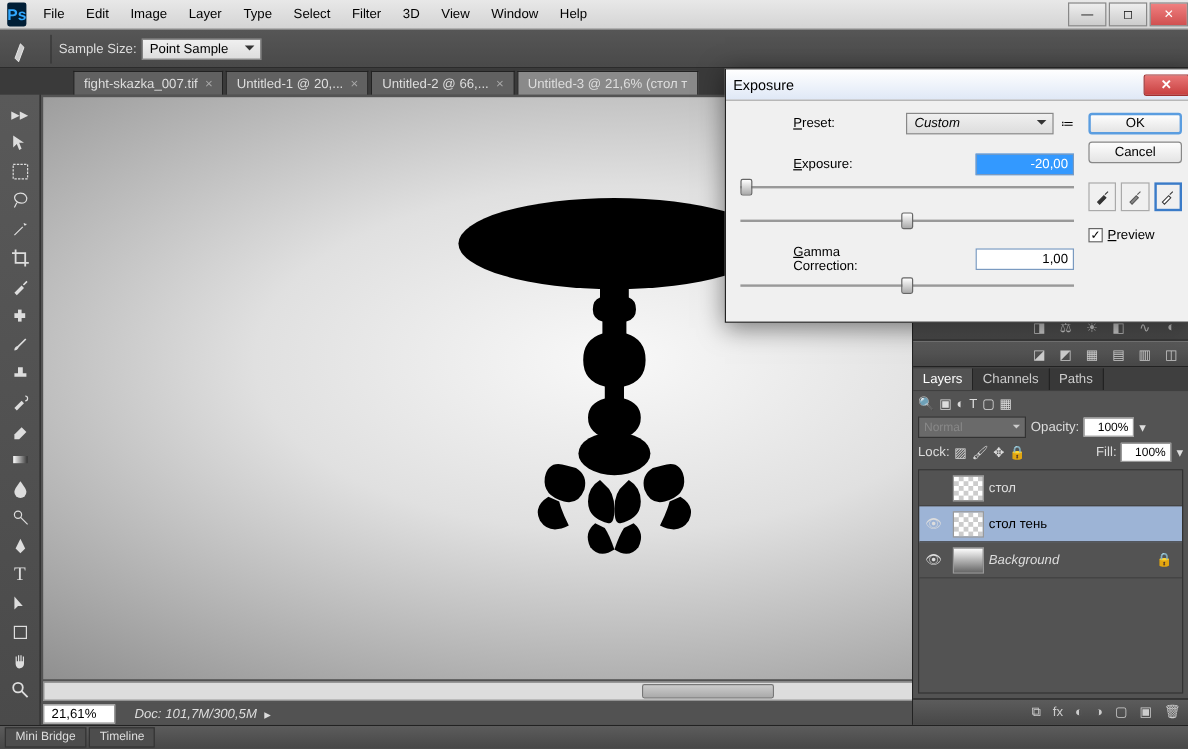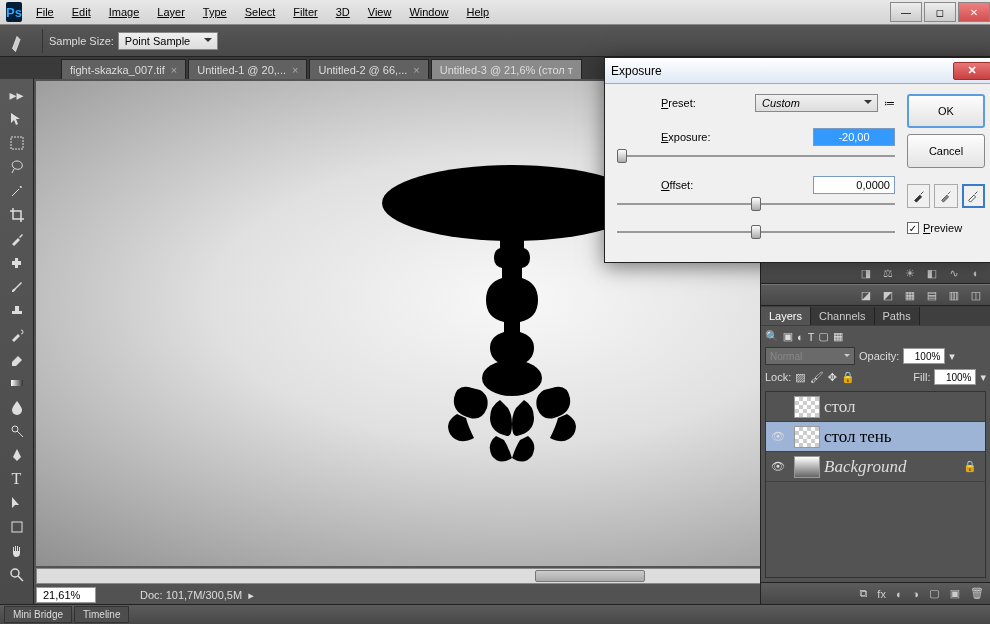--- a/index.html
+++ b/index.html
@@ -1,19 +1,19 @@
 <!DOCTYPE html>
 <html><head>
 <meta charset="utf-8">
 <style>
 *{box-sizing:border-box;margin:0;padding:0;font-family:"Segoe UI",Tahoma,Arial,sans-serif;font-size:11px;}
 body{width:990px;height:624px;background:#535353;overflow:hidden;position:relative;}
 .titlebar{height:25px;background:linear-gradient(#e8e8e8,#d4d4d4);display:flex;align-items:center;border-bottom:1px solid #888;}
 .ps-logo{width:16px;height:20px;background:#001e36;color:#31a8ff;font-weight:bold;font-size:13px;display:flex;align-items:center;justify-content:center;margin:0 6px;border-radius:2px;}
-.menu{display:flex;gap:2px;flex:1;text-decoration:underline;}
+.menu{display:flex;gap:2px;flex:1;}
 .menu span{padding:3px 8px;cursor:default;}
 .winbtns{display:flex;}
 .winbtns div{width:32px;height:20px;border:1px solid #888;background:linear-gradient(#eee,#ccc);display:flex;align-items:center;justify-content:center;margin-left:2px;font-size:10px;}
 .winbtns .close{background:linear-gradient(#f08080,#d05050);color:#fff;}
 .optionsbar{height:32px;background:linear-gradient(#565656,#494949);display:flex;align-items:center;padding:0 8px;border-bottom:1px solid #222;color:#ddd;}
 .tool-icon{width:24px;height:24px;display:flex;align-items:center;justify-content:center;margin-right:4px;}
 .sep{width:1px;height:24px;background:#333;margin:0 6px;}
 .label{margin-right:4px;}
 .dd{background:linear-gradient(#f0f0f0,#ddd);border:1px solid #888;padding:1px 18px 1px 6px;color:#000;position:relative;min-width:100px;height:18px;display:flex;align-items:center;}
 .dd::after{content:"";position:absolute;right:5px;top:5px;border:4px solid transparent;border-top-color:#333;}
@@ -24,21 +24,21 @@
 .main{display:flex;height:calc(624px - 25px - 32px - 22px - 20px);position:relative;}
 .toolbox{width:34px;background:linear-gradient(#595959,#4a4a4a);display:flex;flex-direction:column;align-items:center;padding-top:4px;gap:0;border-right:1px solid #222;}
 .toolbox .t{width:24px;height:22px;display:flex;align-items:center;justify-content:center;color:#ddd;font-size:14px;margin:1px 0;}
 .toolbox .t svg{width:16px;height:16px;}
 .canvas-area{flex:1;background:#535353;position:relative;display:flex;flex-direction:column;}
 .canvas{flex:1;background:radial-gradient(ellipse 90% 85% at 50% 45%, #f8f8f8 0%, #e0e0e0 35%, #888 90%, #444 100%);margin:2px;position:relative;overflow:hidden;}
 .table-shape{position:absolute;left:50%;top:50%;transform:translate(-50%,-55%);}
 .table-shape svg{width:300px;height:320px;display:block;}
 .status{height:18px;background:#525252;display:flex;align-items:center;color:#ddd;font-size:10px;}
 .status .zoom{background:#fff;color:#000;padding:1px 6px;margin:0 2px;border:1px solid #999;width:60px;}
-.status .doc{margin-left:42px;}
+.status .doc{margin-left:14px;font-style:italic;}
 .hscroll{height:16px;background:#ddd;border:1px solid #888;margin:0 2px 2px 2px;position:relative;}
 .hscroll .thumb{position:absolute;left:52%;top:1px;width:110px;height:12px;background:linear-gradient(#ccc,#aaa);border:1px solid #777;border-radius:2px;}
 .right-panels{width:230px;background:#535353;display:flex;flex-direction:column;border-left:1px solid #222;position:absolute;right:0;top:260px;bottom:0;}
 .panel-iconrow{height:22px;background:linear-gradient(#5c5c5c,#474747);display:flex;align-items:center;justify-content:flex-end;gap:6px;padding-right:6px;border-top:1px solid #777;border-bottom:1px solid #222;}
 .panel-iconrow span{width:16px;height:16px;display:flex;align-items:center;justify-content:center;color:#ccc;}
 .layers-panel{flex:1;background:#535353;display:flex;flex-direction:column;}
 .ptabs{height:20px;background:#3f3f3f;display:flex;align-items:center;}
 .ptab{padding:3px 8px;color:#ccc;background:#383838;border-right:1px solid #222;}
 .ptab.active{background:#535353;color:#fff;}
 .pbody{flex:1;background:#535353;padding:4px;color:#ddd;display:flex;flex-direction:column;gap:4px;}
@@ -46,43 +46,43 @@
 .prow .dd2{flex:1;}
 .dd2{background:#6a6a6a;border:1px solid #333;padding:1px 14px 1px 4px;height:18px;position:relative;color:#ccc;font-size:10px;display:flex;align-items:center;}
 .dd2::after{content:"";position:absolute;right:4px;top:6px;border:3px solid transparent;border-top-color:#ccc;}
 .val{background:#fff;color:#000;border:1px solid #999;padding:0 4px;width:42px;height:16px;display:flex;align-items:center;justify-content:flex-end;font-size:10px;}
 .layerlist{flex:1;background:#535353;margin-top:2px;border:1px solid #333;overflow:auto;}
 .layer{display:flex;align-items:center;height:30px;border-bottom:1px solid #414141;background:#535353;}
 .layer.selected{background:#9db4d6;}
 .eye{width:24px;display:flex;align-items:center;justify-content:center;color:#ddd;}
 .thumb{width:26px;height:22px;background:#fff;border:1px solid #999;margin:0 4px;display:flex;align-items:center;justify-content:center;font-size:8px;}
 .chk{background:repeating-conic-gradient(#ccc 0 25%,#fff 0 50%) 0 0/8px 8px;}
-.layer .name{color:#222;font-size:17px;font-family:Liberation Serif, serif;}
+.layer .name{color:#222;font-size:11px;}
 .layer.selected .name{color:#000;}
 .layer .lock{margin-left:auto;margin-right:8px;color:#aaa;}
 .pfoot{height:22px;background:linear-gradient(#5c5c5c,#474747);display:flex;align-items:center;justify-content:flex-end;gap:10px;padding:0 6px;border-top:1px solid #222;}
 .pfoot span{color:#ccc;font-size:11px;}
 .bottom-tabs{height:20px;background:linear-gradient(#5c5c5c,#474747);display:flex;align-items:center;color:#ddd;padding-left:4px;border-top:1px solid #222;}
 .btab{padding:2px 8px;border:1px solid #333;background:#4d4d4d;margin-right:2px;font-size:10px;}
 
 .dialog{position:absolute;left:604px;top:57px;width:394px;background:#f0f0f0;border:1px solid #222;box-shadow:0 4px 20px rgba(0,0,0,0.5);}
 .dlg-title{height:26px;background:linear-gradient(#fff,#dfe8f6);display:flex;align-items:center;padding:0 6px;border-bottom:1px solid #aaa;}
 .dlg-title span{font-size:12px;}
 .dlg-close{margin-left:auto;width:38px;height:18px;background:linear-gradient(#e87676,#c84040);border-radius:2px;color:#fff;display:flex;align-items:center;justify-content:center;font-weight:bold;font-size:11px;border:1px solid #a03030;}
 .dlg-body{padding:10px 12px;display:flex;gap:12px;}
 .dlg-left{flex:1;}
 .dlg-right{width:78px;display:flex;flex-direction:column;gap:6px;align-items:stretch;}
-.btn{background:linear-gradient(#fdfdfd,#e4e4e4);border:1px solid #888;border-radius:3px;height:34px;display:flex;align-items:center;justify-content:center;}
+.btn{background:linear-gradient(#fdfdfd,#e4e4e4);border:1px solid #888;border-radius:3px;height:18px;display:flex;align-items:center;justify-content:center;}
 .btn.ok{border:2px solid #5a9de0;}
 .row{display:flex;align-items:center;margin-bottom:2px;}
 .row label{width:130px;text-decoration:underline;text-decoration-style:solid;padding-left:44px;}
 .row label.nl{text-decoration:none;}
 .row label span.u{text-decoration:underline;}
 .inp{margin-left:auto;width:82px;height:18px;border:1px solid #7a9ac0;padding:0 4px;text-align:right;font-size:11px;}
-.inp.sel{background:#3399ff;color:#fff;text-align:center;}
+.inp.sel{background:#3399ff;color:#fff;text-align:right;}
 .slider{height:18px;position:relative;margin-bottom:10px;}
 .slider .track{position:absolute;left:0;right:0;top:7px;height:2px;background:#999;}
 .slider .sthumb{position:absolute;top:1px;width:10px;height:14px;background:linear-gradient(#fff,#aaa);border:1px solid #666;border-radius:2px;}
 .eyedroppers{display:flex;gap:4px;margin-top:10px;}
 .ed{width:24px;height:24px;border:1px solid #aaa;display:flex;align-items:center;justify-content:center;background:#f0f0f0;}
 .ed.active{border:2px solid #3a7bc8;}
 .chkbox{display:flex;align-items:center;gap:4px;margin-top:8px;font-size:11px;}
 .chkbox .box{width:12px;height:12px;border:1px solid #666;background:#fff;display:flex;align-items:center;justify-content:center;font-size:10px;color:#000;}
 svg{display:block;}
 </style>
@@ -388,28 +388,28 @@
       </div>
       <div style="height:14px"></div>
       <div class="row">
         <label class="nl"><span class="u">E</span>xposure:</label>
         <input class="inp sel" value="-20,00" style="">
       </div>
       <div class="slider">
           <div class="track"></div>
           <div class="sthumb" style="left:0px;"></div>
         </div>
-      <div class="row">
-        <label class="nl"><span class="u">O</span>ffset:</label>
-        <input class="inp" value="0,0000" style="">
-      </div>
       <div class="slider">
           <div class="track"></div>
           <div class="sthumb" style="left:calc(50% - 5px);"></div>
         </div>
+      <div class="row">
+        <label class="nl"><span class="u">G</span>amma Correction:</label>
+        <input class="inp" value="1,00" style="">
+      </div>
       <div class="slider">
           <div class="track"></div>
           <div class="sthumb" style="left:calc(50% - 5px);"></div>
         </div>
     </div>
     <div class="dlg-right">
       <div class="btn ok">OK</div>
       <div class="btn">Cancel</div>
       <div class="eyedroppers">
         <div class="ed">

